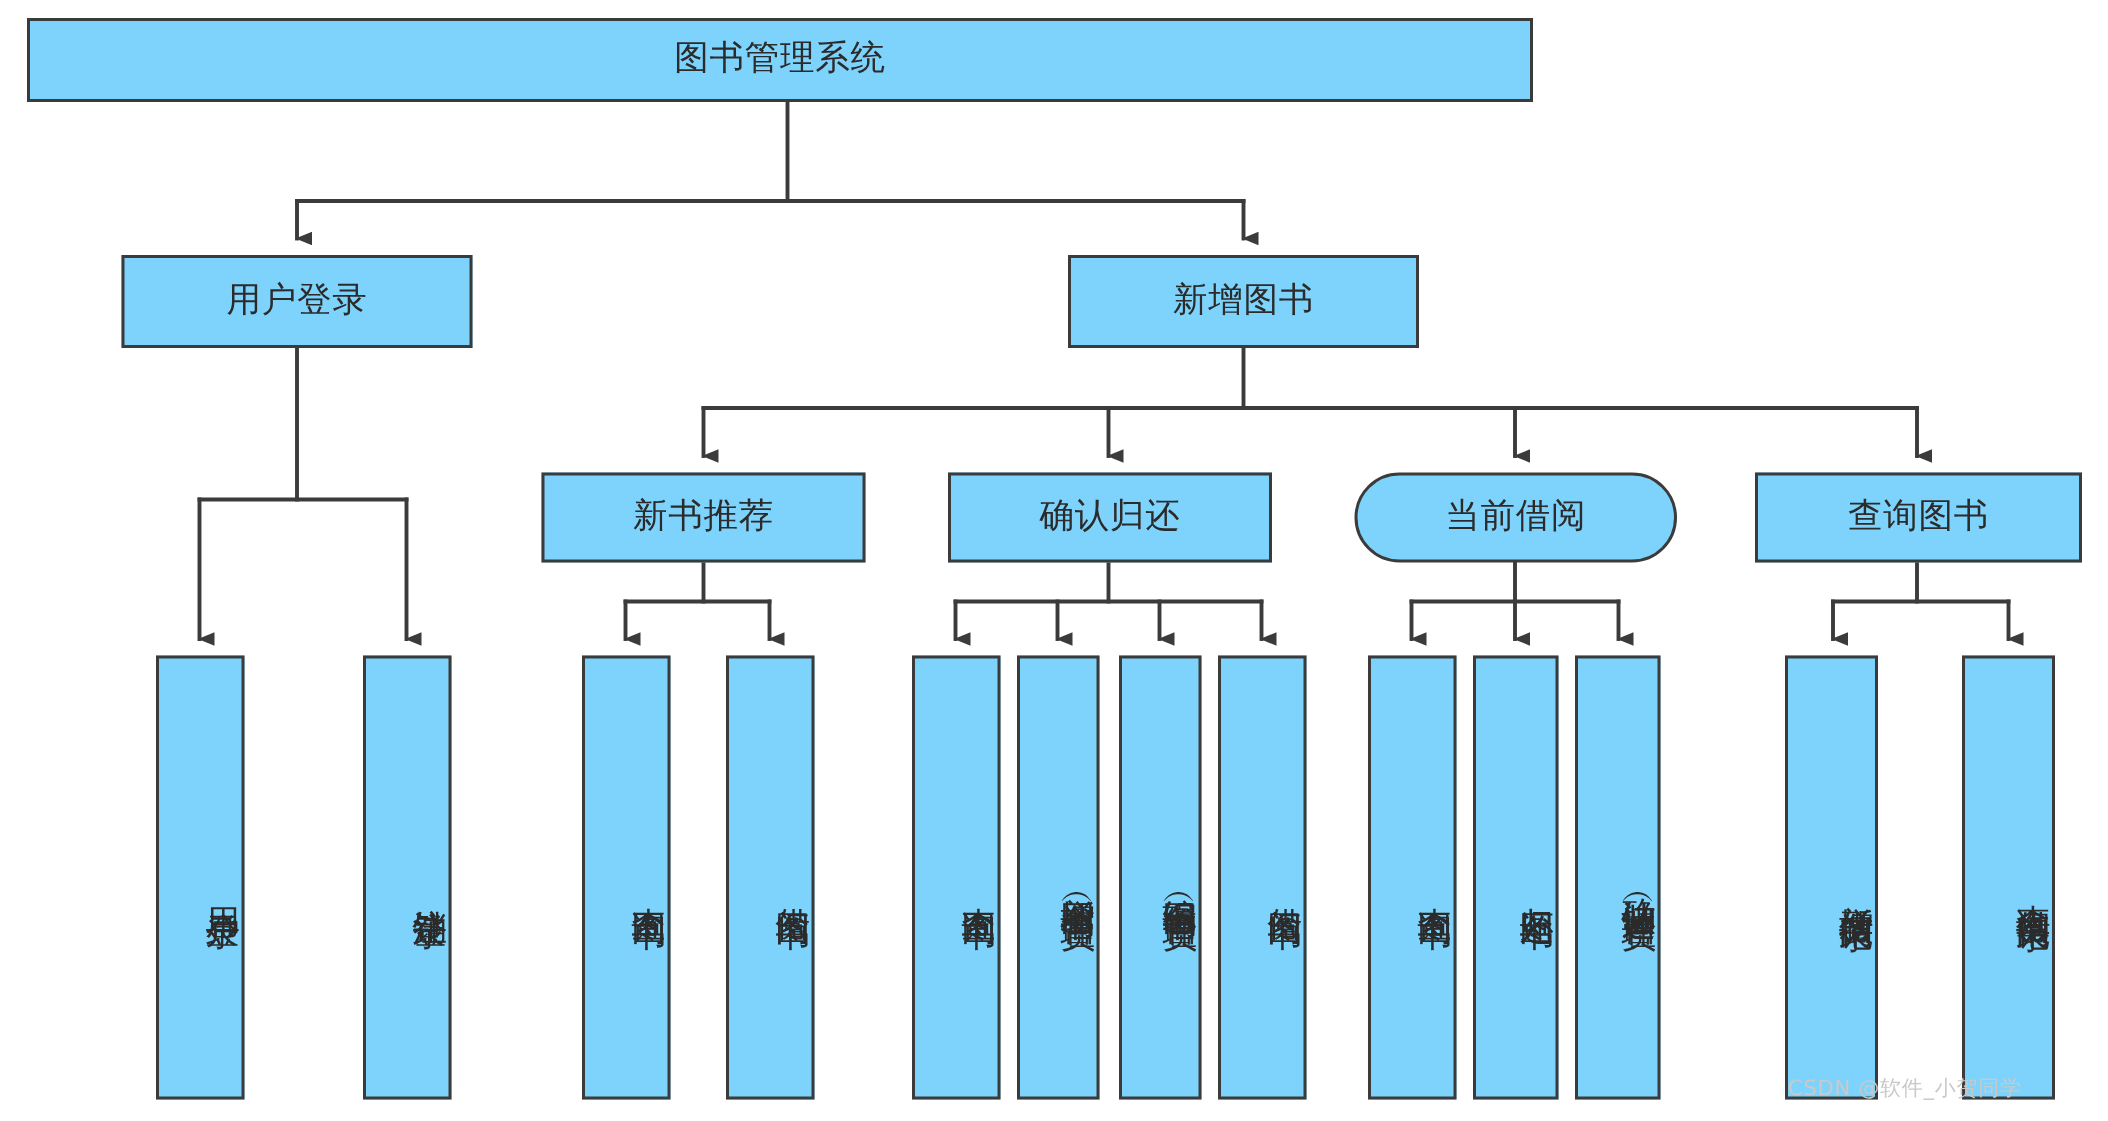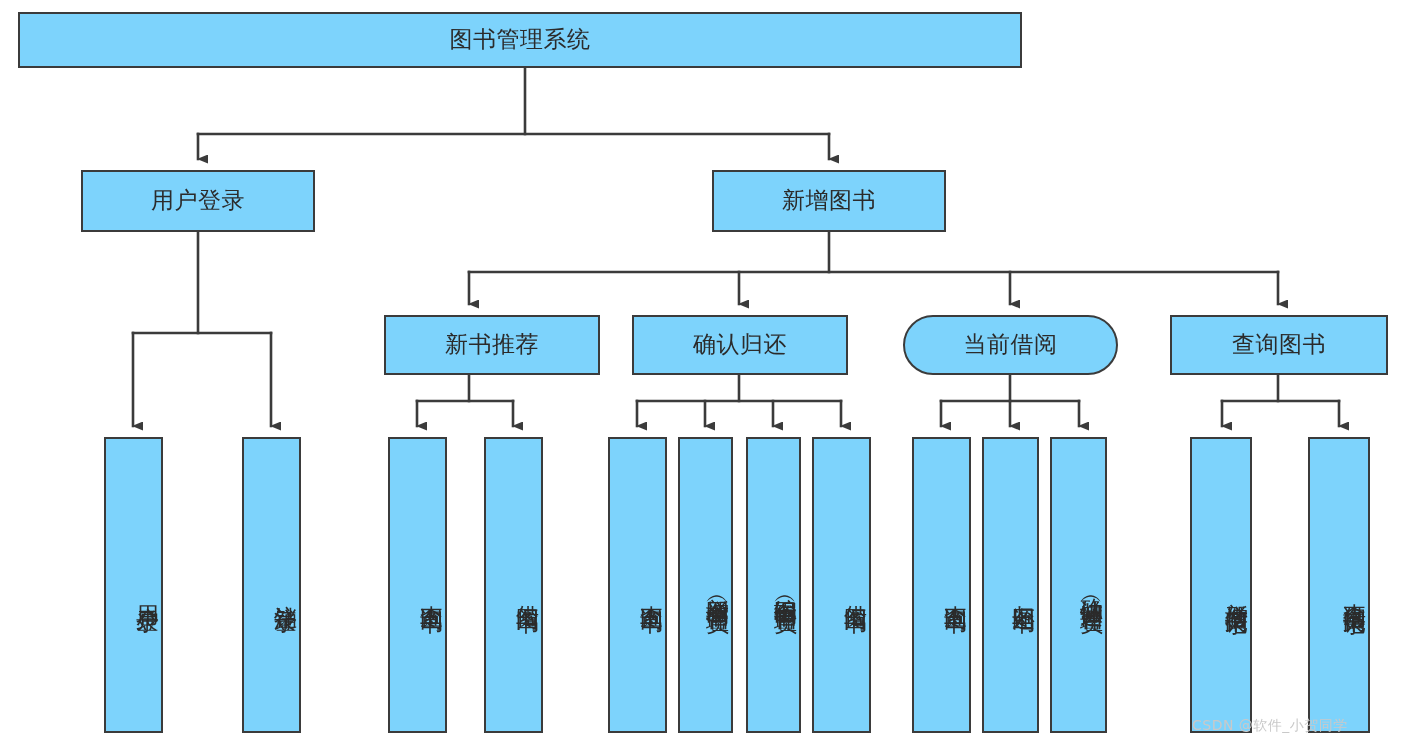--- a/index.html
+++ b/index.html
@@ -115,21 +115,21 @@
       <line x1="1222" y1="401" x2="1222" y2="426" marker-end="url(#arrowhead)"></line>
       <line x1="1339" y1="401" x2="1339" y2="426" marker-end="url(#arrowhead)"></line>
     </g>
   </svg>
 
   <div class="node horiz" id="n-root" style="left:18px; top:12px; width:1004px; height:56px;">图书管理系统</div>
 
   <div class="node horiz" style="left:81px; top:170px; width:234px; height:62px;">用户登录</div>
   <div class="node horiz" style="left:712px; top:170px; width:234px; height:62px;">新增图书</div>
 
-  <div class="node horiz" style="left:361px; top:315px; width:216px; height:60px;margin-left:23px;">新书推荐</div>
+  <div class="node horiz" style="left:361px; top:315px; width:216px; height:60px;">新书推荐</div>
   <div class="node horiz" style="left:632px; top:315px; width:216px; height:60px;">确认归还</div>
   <div class="node horiz" style="left:903px; top:315px; width:215px; height:60px;border-radius:30px;">当前借阅</div>
   <div class="node horiz" style="left:1170px; top:315px; width:218px; height:60px;">查询图书</div>
 
   <div class="node vert" style="left:104px; top:437px; width:59px; height:296px;">用户登录</div>
   <div class="node vert" style="left:242px; top:437px; width:59px; height:296px;">注销登录</div>
 
   <div class="node vert" style="left:388px; top:437px; width:59px; height:296px;">查询图书</div>
   <div class="node vert" style="left:484px; top:437px; width:59px; height:296px;">借阅图书</div>
 

